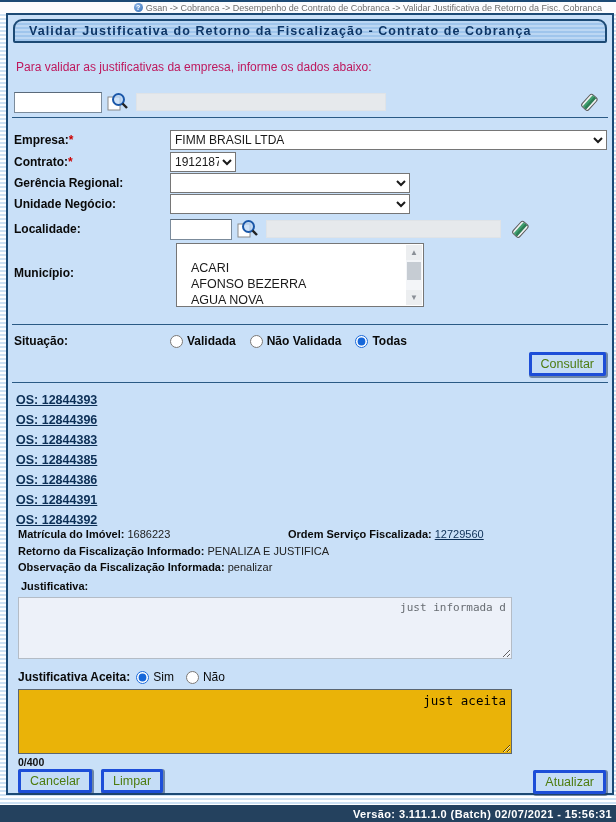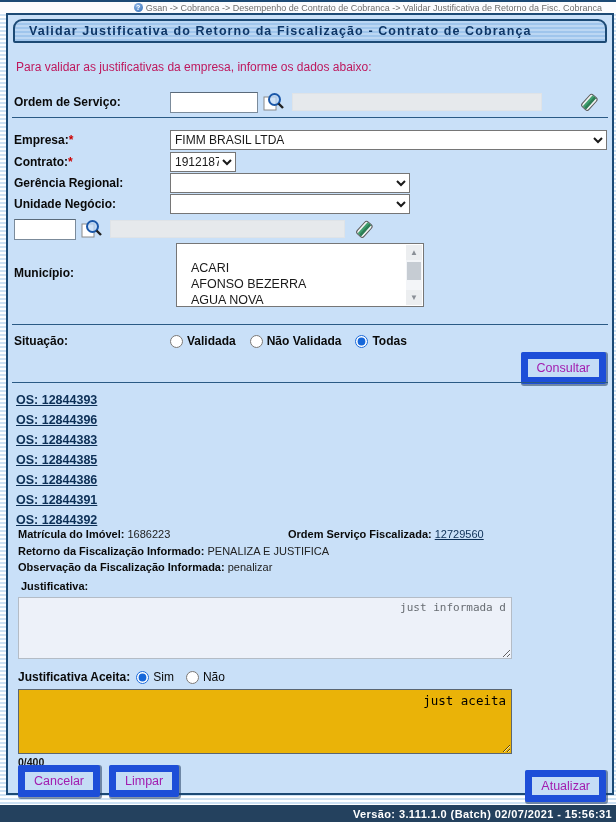--- a/index.html
+++ b/index.html
@@ -60,22 +60,22 @@
   .listbox .item { height:16px; line-height:16px; padding-left:14px; white-space:nowrap; }
   .sb { position:absolute; top:1px; right:1px; bottom:1px; width:16px; background:#f3f5f8; }
   .sb-btn { height:15px; background:#eceef0; color:#8a8f96; font-size:8px; line-height:15px; text-align:center; }
   .sb-btn.down { position:absolute; bottom:0; left:0; right:0; }
   .sb-thumb { position:absolute; top:17px; left:1px; right:1px; height:18px; background:#c6ccd3; }
 
   .radio-item { display:inline-flex; align-items:center; gap:4px; font-size:12px; font-weight:bold; color:#0a0a0a; }
   .radio-item input { width:13px; height:13px; accent-color:#1667d9; margin:0; }
 
   .btn {
-    font-family:"Liberation Sans", sans-serif; font-size:12.5px; color:#a21caf;
-    background:#c5ddf6; border:7px solid #1d4ed8; border-radius:2px;
+    font-family:"Liberation Sans", sans-serif; font-size:12.5px; color:#4d7c0f;
+    background:#c5ddf6; border:3px solid #1d4ed8; border-radius:2px;
     padding:2px 9px; box-shadow:1px 1px 0 1px rgba(34,62,99,.55); cursor:pointer;
   }
 
   .os-links { position:absolute; left:8px; top:376px; }
   .os-link {
     display:block; height:20px; line-height:18px; font-size:12.5px; font-weight:bold;
     color:#0c2f56; text-decoration:underline;
   }
 
   .detail { position:absolute; font-size:11px; color:#222; left:10px; white-space:nowrap; }
@@ -109,21 +109,20 @@
   <span class="crumb-icon">?</span>
   <span>Gsan -&gt; Cobranca -&gt; Desempenho de Contrato de Cobranca -&gt; Validar Justificativa de Retorno da Fisc. Cobranca</span>
 </div>
 
 <div class="panel">
 
   <div class="title-bar">Validar Justificativa do Retorno da Fiscalização - Contrato de Cobrança</div>
   <div class="intro">Para validar as justificativas da empresa, informe os dados abaixo:</div>
 
   <div class="row" style="top:74px; height:26px;">
-    <span class="lbl">Ordem de Serviço:</span>
     <input class="txt" style="width: 88px;">
     <span class="icon-btn" style="margin-left:4px;">
       <svg width="22" height="22" viewBox="0 0 22 22">
         <rect x="2" y="6" width="12" height="13" fill="#ffffff" stroke="#8a8a8a"></rect>
         <circle cx="12.5" cy="8.5" r="5.5" fill="rgba(190,216,245,.75)" stroke="#1a57a8" stroke-width="2"></circle>
         <line x1="16.5" y1="12.5" x2="21" y2="17" stroke="#222" stroke-width="2.4"></line>
       </svg>
     </span>
     <div class="ro-field" style="width:250px; margin-left:8px;"></div>
     <span class="icon-btn" style="margin-left:auto; margin-right:8px;">
@@ -157,20 +156,21 @@
     <span class="lbl">Gerência Regional:</span>
     <select style="width:240px;"><option></option></select>
   </div>
 
   <div class="row" style="top:179px; height:20px;">
     <span class="lbl">Unidade Negócio:</span>
     <select style="width:240px;"><option></option></select>
   </div>
 
   <div class="row" style="top:202px; height:24px;">
+    <span class="lbl">Localidade:</span>
     <input class="txt" style="width: 62px;">
     <span class="icon-btn" style="margin-left:4px;">
       <svg width="22" height="22" viewBox="0 0 22 22">
         <rect x="2" y="6" width="12" height="13" fill="#ffffff" stroke="#8a8a8a"></rect>
         <circle cx="12.5" cy="8.5" r="5.5" fill="rgba(190,216,245,.75)" stroke="#1a57a8" stroke-width="2"></circle>
         <line x1="16.5" y1="12.5" x2="21" y2="17" stroke="#222" stroke-width="2.4"></line>
       </svg>
     </span>
     <div class="ro-field" style="width:235px; margin-left:8px;"></div>
     <span class="icon-btn" style="margin-left:8px;">

